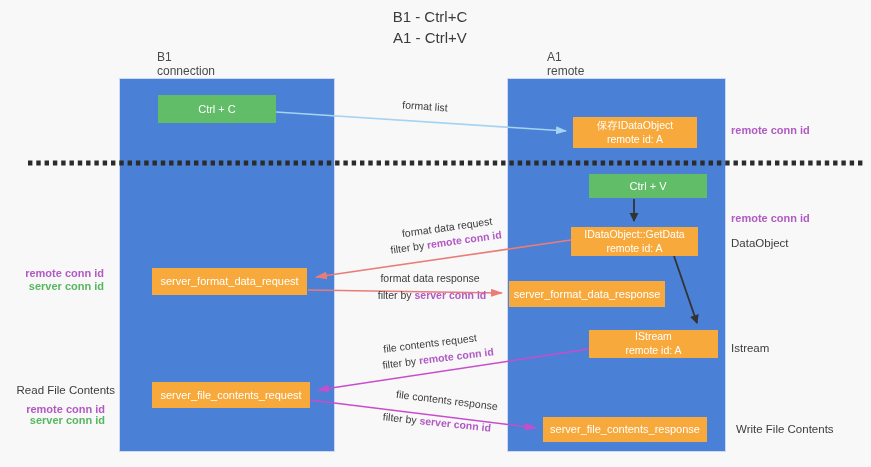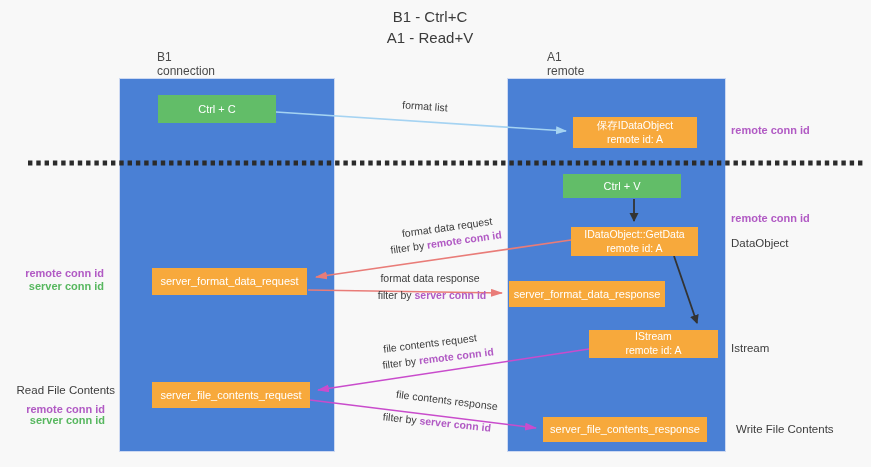--- a/index.html
+++ b/index.html
@@ -32,21 +32,21 @@
   .box {
     position:absolute; z-index:5; box-sizing:border-box;
     display:flex; flex-direction:column; align-items:center; justify-content:center;
     color:#ffffff; text-align:left; font-size:11px; line-height:1.3;
   }
   .box.green  { background:#62bd68; }
   .box.orange { background:#f7a93c; }
   .box.twoline { font-size:10.5px; }
   .b-ctrlc   { left:158px; top:95px;  width:118px; height:28px; }
   .b-save    { left:573px; top:117px; width:124px; height:31px; }
-  .b-ctrlv   { left:563px; top:174px; width:118px; height:24px; }
+  .b-ctrlv   { left:589px; top:174px; width:118px; height:24px; }
   .b-getdata { left:571px; top:227px; width:127px; height:29px; }
   .b-fmtreq  { left:152px; top:268px; width:155px; height:27px; }
   .b-fmtresp { left:509px; top:281px; width:156px; height:26px; }
   .b-istream { left:589px; top:330px; width:129px; height:28px; }
   .b-filereq { left:152px; top:382px; width:158px; height:26px; }
   .b-fileresp{ left:543px; top:417px; width:164px; height:25px; }
   
   .alabel {
     position:absolute; z-index:6; font-size:10.5px; color:#3c3c3c;
     text-align:center; white-space:nowrap;
@@ -77,21 +77,21 @@
   .s-lconn2a { left:15px;  top:403px; width:90px; }
   .s-lconn2b { left:15px;  top:414px; width:90px; }
 </style>
 </head>
 <body>
 
 <div class="canvas">
 
   <div class="title">
     <div>B1 - Ctrl+C</div>
-    <div>A1 - Read+V</div>
+    <div>A1 - Ctrl+V</div>
   </div>
 
   <div class="ll-header b1">
     <div>B1</div>
     <div>connection</div>
   </div>
   <div class="ll-header a1">
     <div>A1</div>
     <div>remote</div>
   </div>

